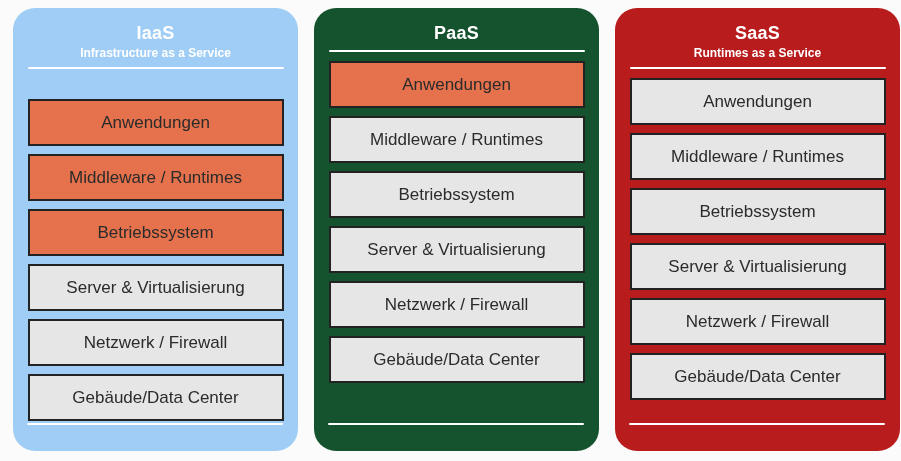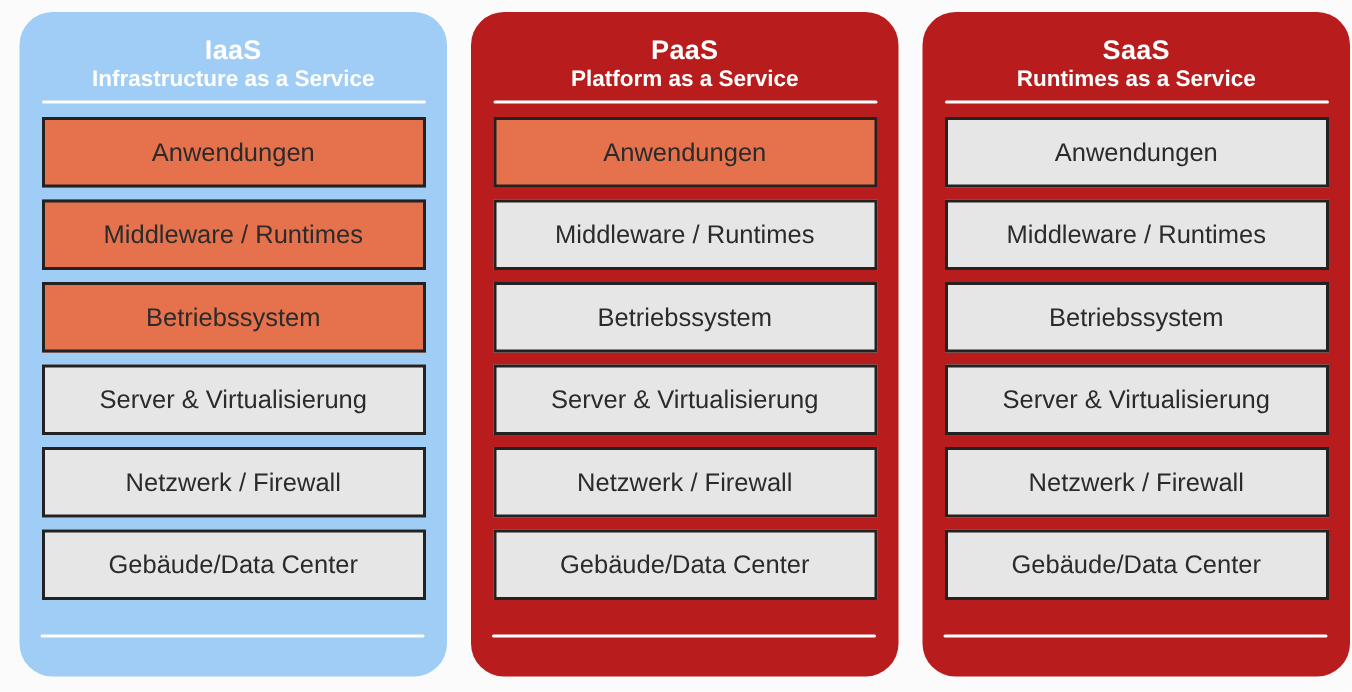--- a/index.html
+++ b/index.html
@@ -47,21 +47,21 @@
   }
   .panel-title {
     color: #ffffff;
     font-size: 18px;
     font-weight: bold;
     line-height: 22px;
     letter-spacing: 0.2px;
   }
   .panel-subtitle {
     color: #ffffff;
-    font-size: 15px;
+    font-size: 12px;
     font-weight: bold;
     line-height: 16px;
     margin-top: 1px;
   }
   .divider {
     width: 256px;
     height: 2px;
     background: #ffffff;
     margin: 6px auto 0 auto;
     border-radius: 1px;
@@ -101,43 +101,42 @@
   .layer.orange {
     background: #e5724c;
   }
 </style>
 </head>
 <body>
 
 <div class="diagram">
   <div class="panel-spacer-left"></div>
 
-  <div class="panel" style="background: rgb(159, 205, 245);">
+  <div class="panel" style="background: rgb(159, 205, 245); gap: 21px;">
     <div class="panel-header">
       <div class="panel-title">IaaS</div>
       <div class="panel-subtitle">Infrastructure as a Service</div>
       <div class="divider"></div>
     </div>
     <div class="layers">
       <div class="layer orange" style="background: rgb(229, 114, 76); border-color: rgb(34, 34, 34); color: rgb(43, 43, 43);">Anwendungen</div>
       <div class="layer orange" style="background: rgb(229, 114, 76); border-color: rgb(34, 34, 34); color: rgb(43, 43, 43);">Middleware / Runtimes</div>
       <div class="layer orange" style="background: rgb(229, 114, 76); border-color: rgb(34, 34, 34); color: rgb(43, 43, 43);">Betriebssystem</div>
       <div class="layer gray" style="background: rgb(230, 230, 230); border-color: rgb(34, 34, 34); color: rgb(43, 43, 43);">Server &amp; Virtualisierung</div>
       <div class="layer gray" style="background: rgb(230, 230, 230); border-color: rgb(34, 34, 34); color: rgb(43, 43, 43);">Netzwerk / Firewall</div>
       <div class="layer gray" style="background: rgb(230, 230, 230); border-color: rgb(34, 34, 34); color: rgb(43, 43, 43);">Gebäude/Data Center</div>
     </div>
     <div class="divider-bottom"></div>
   </div>
 
   <div class="panel-gap"></div>
 
-  <div class="panel" style="background: #b91c1c;">
+  <div class="panel" style="background: #14532d;">
     <div class="panel-header">
       <div class="panel-title">PaaS</div>
-      <div class="panel-subtitle">Platform as a Service</div>
       <div class="divider"></div>
     </div>
     <div class="layers">
       <div class="layer orange" style="background: rgb(229, 114, 76); border-color: rgb(34, 34, 34); color: rgb(43, 43, 43);">Anwendungen</div>
       <div class="layer gray" style="background: rgb(230, 230, 230); border-color: rgb(34, 34, 34); color: rgb(43, 43, 43);">Middleware / Runtimes</div>
       <div class="layer gray" style="background: rgb(230, 230, 230); border-color: rgb(34, 34, 34); color: rgb(43, 43, 43);">Betriebssystem</div>
       <div class="layer gray" style="background: rgb(230, 230, 230); border-color: rgb(34, 34, 34); color: rgb(43, 43, 43);">Server &amp; Virtualisierung</div>
       <div class="layer gray" style="background: rgb(230, 230, 230); border-color: rgb(34, 34, 34); color: rgb(43, 43, 43);">Netzwerk / Firewall</div>
       <div class="layer gray" style="background: rgb(230, 230, 230); border-color: rgb(34, 34, 34); color: rgb(43, 43, 43);">Gebäude/Data Center</div>
     </div>

